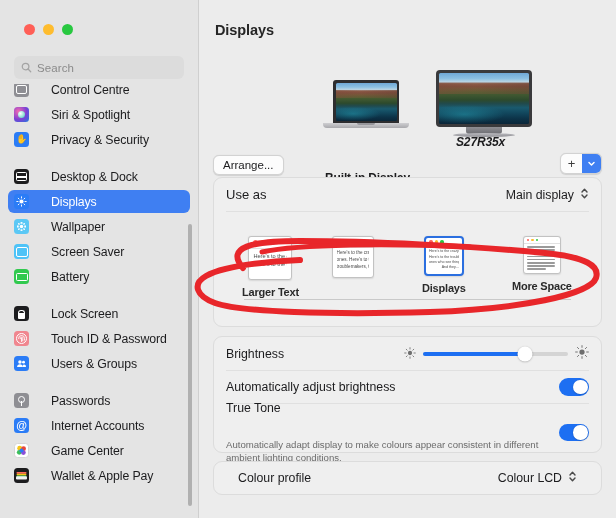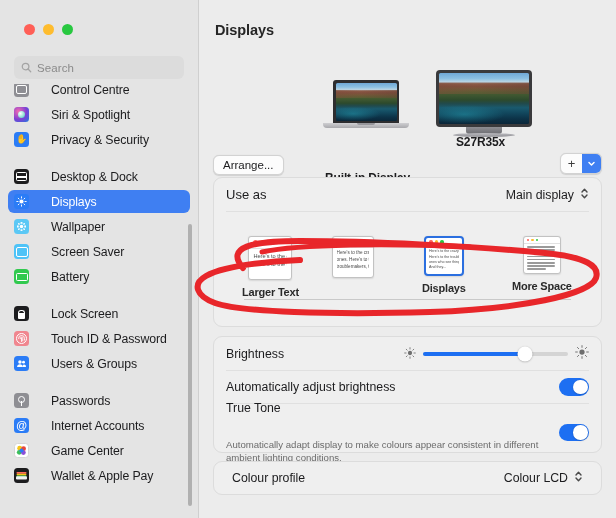--- a/index.html
+++ b/index.html
@@ -265,20 +265,21 @@
     justify-content: space-between;
     border-bottom: 1px solid #e0e0e0;
   }
   #useas-label { font-size: 13px; color: #1c1c1e; }
   .value-cluster { display: flex; align-items: center; gap: 6px; }
   .value-text { font-size: 12.3px; color: #1c1c1e; }
 
   #scaling {
     position: relative;
     height: 112px;
+    text-align: right;
   }
   #scale-track {
     position: absolute; left: 18px; right: 18px; top: 87px;
     height: 1px; background: #c9c9c9;
   }
   .scale-opt {
     position: absolute; top: 24px;
     display: flex; flex-direction: column; align-items: center; gap: 6px;
   }
   .thumb-win {
@@ -361,21 +362,21 @@
     position: absolute; top: 1.5px; right: 1.5px;
     width: 14.5px; height: 14.5px; border-radius: 50%;
     background: #fff;
     box-shadow: 0 0.5px 1.5px rgba(0,0,0,.25);
   }
 
   
   #colour-card {
     position: absolute; left: 14px; right: 14px; top: 461px;
     height: 34px;
-    padding: 0 18px;
+    padding: 0 24px;
     display: flex; align-items: center; justify-content: space-between;
   }
 
   
   #annotation {
     position: absolute; left: 0; top: 0;
     width: 616px; height: 518px;
     pointer-events: none;
     z-index: 50;
   }
@@ -555,21 +556,21 @@
       </div>
       <div id="mb-base"></div>
       <div class="dev-label" style="left:112px; top:83px;margin-top:36px;">Built-in Display</div>
       <div id="selector-arrow"></div>
 
       <div id="mon-screen">
         <div class="wall"></div>
       </div>
       <div id="mon-stand"></div>
       <div id="mon-foot"></div>
-      <div class="dev-label" style="left:243px; top:83px;">S27R35x</div>
+      <div class="dev-label" style="left:243px; top:83px;font-style:italic;">S27R35x</div>
 
       <div id="add-display">
         <div id="add-plus">+</div>
         <div id="add-chevron">
           <svg width="9" height="9" viewBox="0 0 10 10">
             <polyline points="2.2,3.8 5,6.6 7.8,3.8" fill="none" stroke="#fff" stroke-width="1.6" stroke-linecap="round" stroke-linejoin="round"></polyline>
           </svg>
         </div>
       </div>
     </div>

